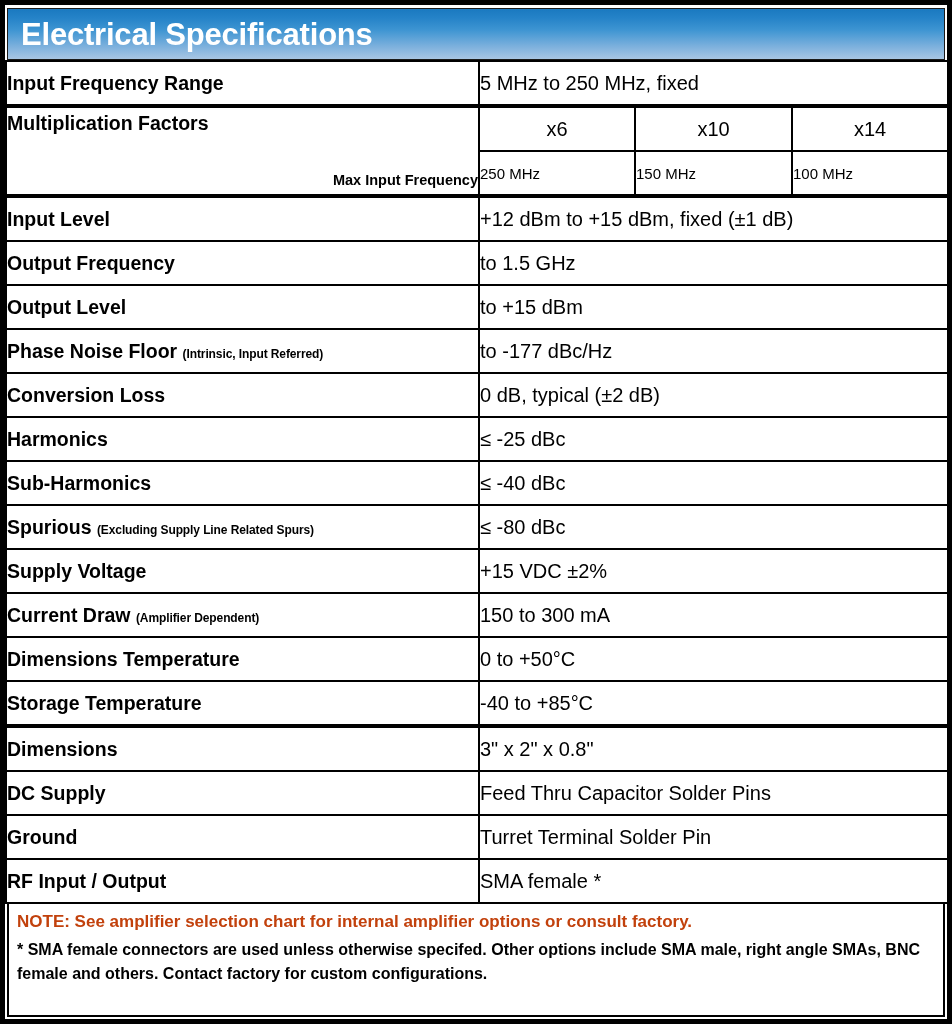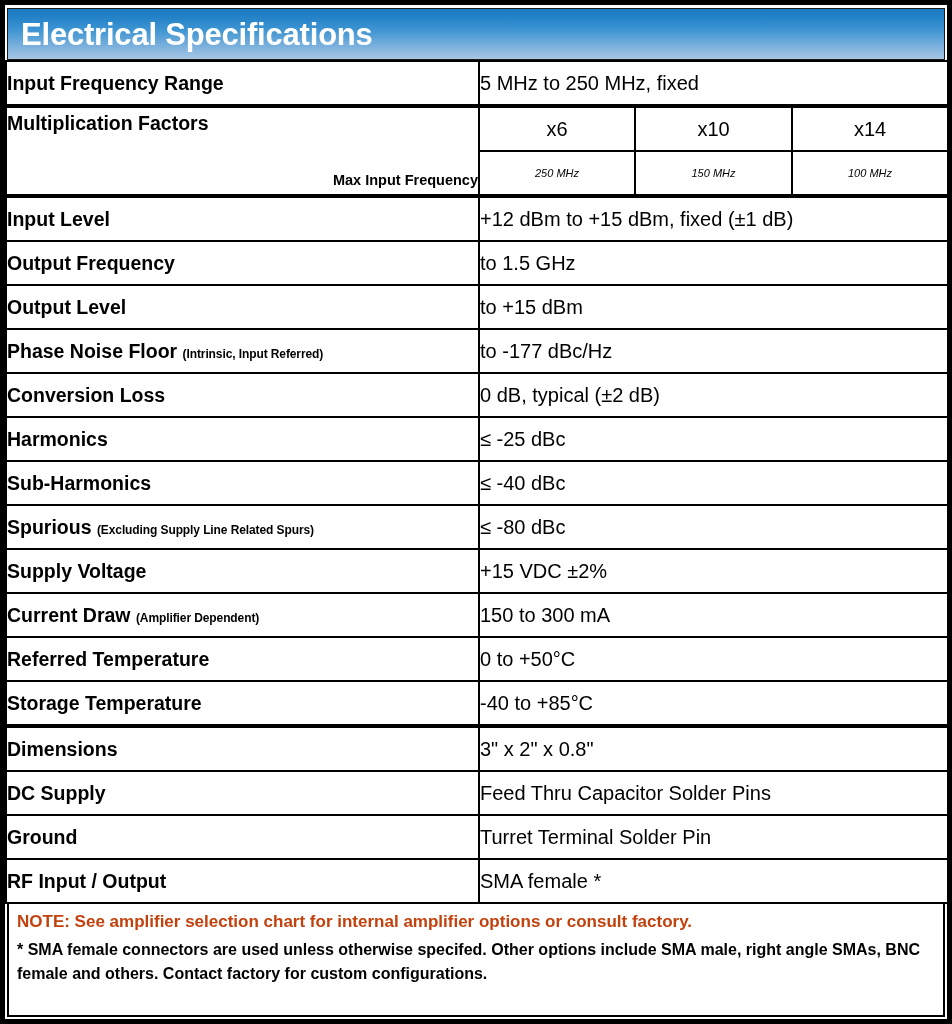--- a/index.html
+++ b/index.html
@@ -103,24 +103,23 @@
   .subrow-label {
     font-size: 14.5px;
     font-weight: bold;
   }
   .factor-cell {
     text-align: center;
     font-size: 20px;
     height: 39px;
   }
   .factor-sub-cell {
-    text-align: center;
-    font-size: 11px;
+    text-align: left;
+    font-size: 15px;
     height: 38px;
-    font-style: italic;
   }
   .tall-label-cell {
     vertical-align: top;
     padding-top: 7px;
   }
 
   
   .notes-block {
     flex: 1 1 auto;
     margin: 0 2px 2px 2px;
@@ -261,21 +260,21 @@
       </tr>
       <tr>
         <td class="label-cell">
           <span class="label-main">Current Draw</span>
           <span class="label-sub">(Amplifier Dependent)</span>
         </td>
         <td class="value-cell">150 to 300 mA</td>
       </tr>
       <tr>
         <td class="label-cell">
-          <span class="label-main">Referred Temperature</span>
+          <span class="label-main">Dimensions Temperature</span>
         </td>
         <td class="value-cell">0 to +50°C</td>
       </tr>
       <tr>
         <td class="label-cell">
           <span class="label-main">Storage Temperature</span>
         </td>
         <td class="value-cell">-40 to +85°C</td>
       </tr>
     </tbody>

